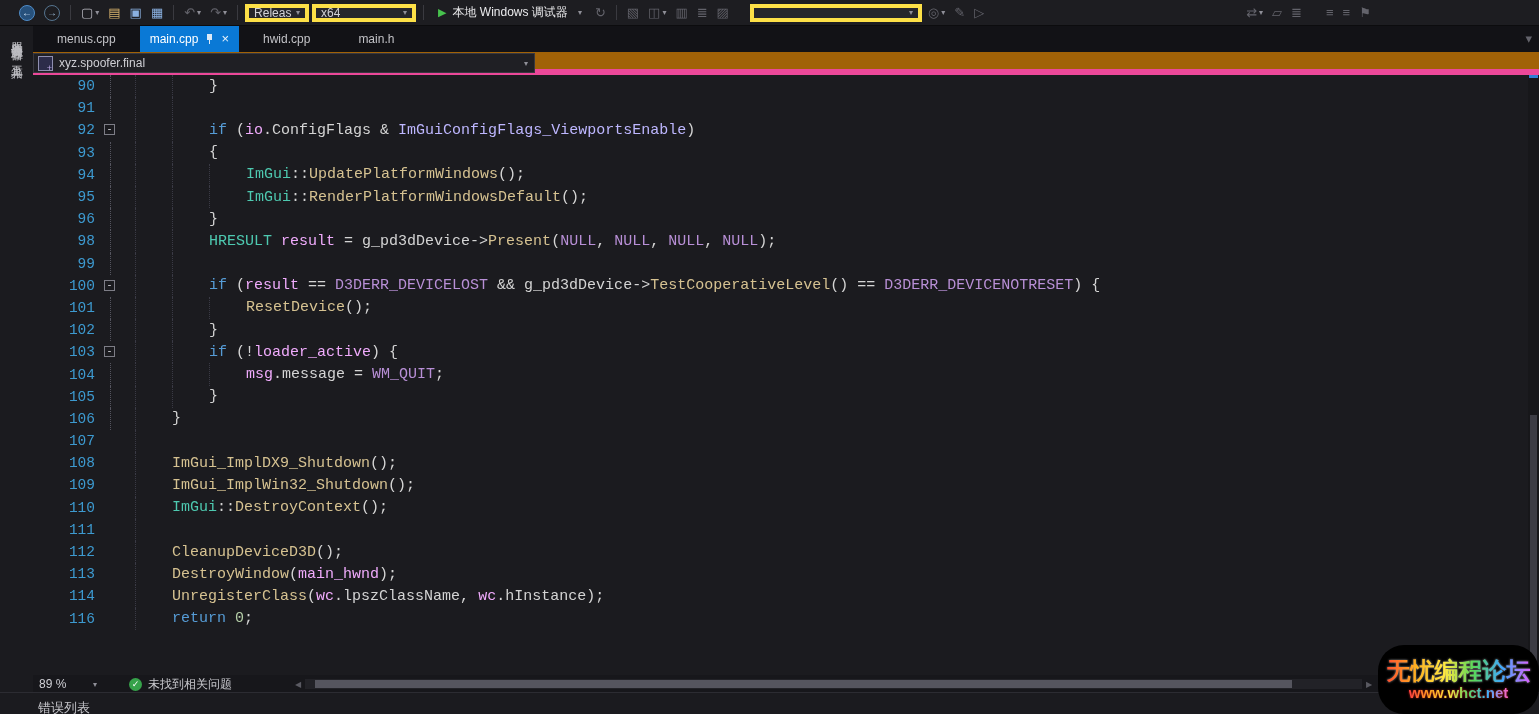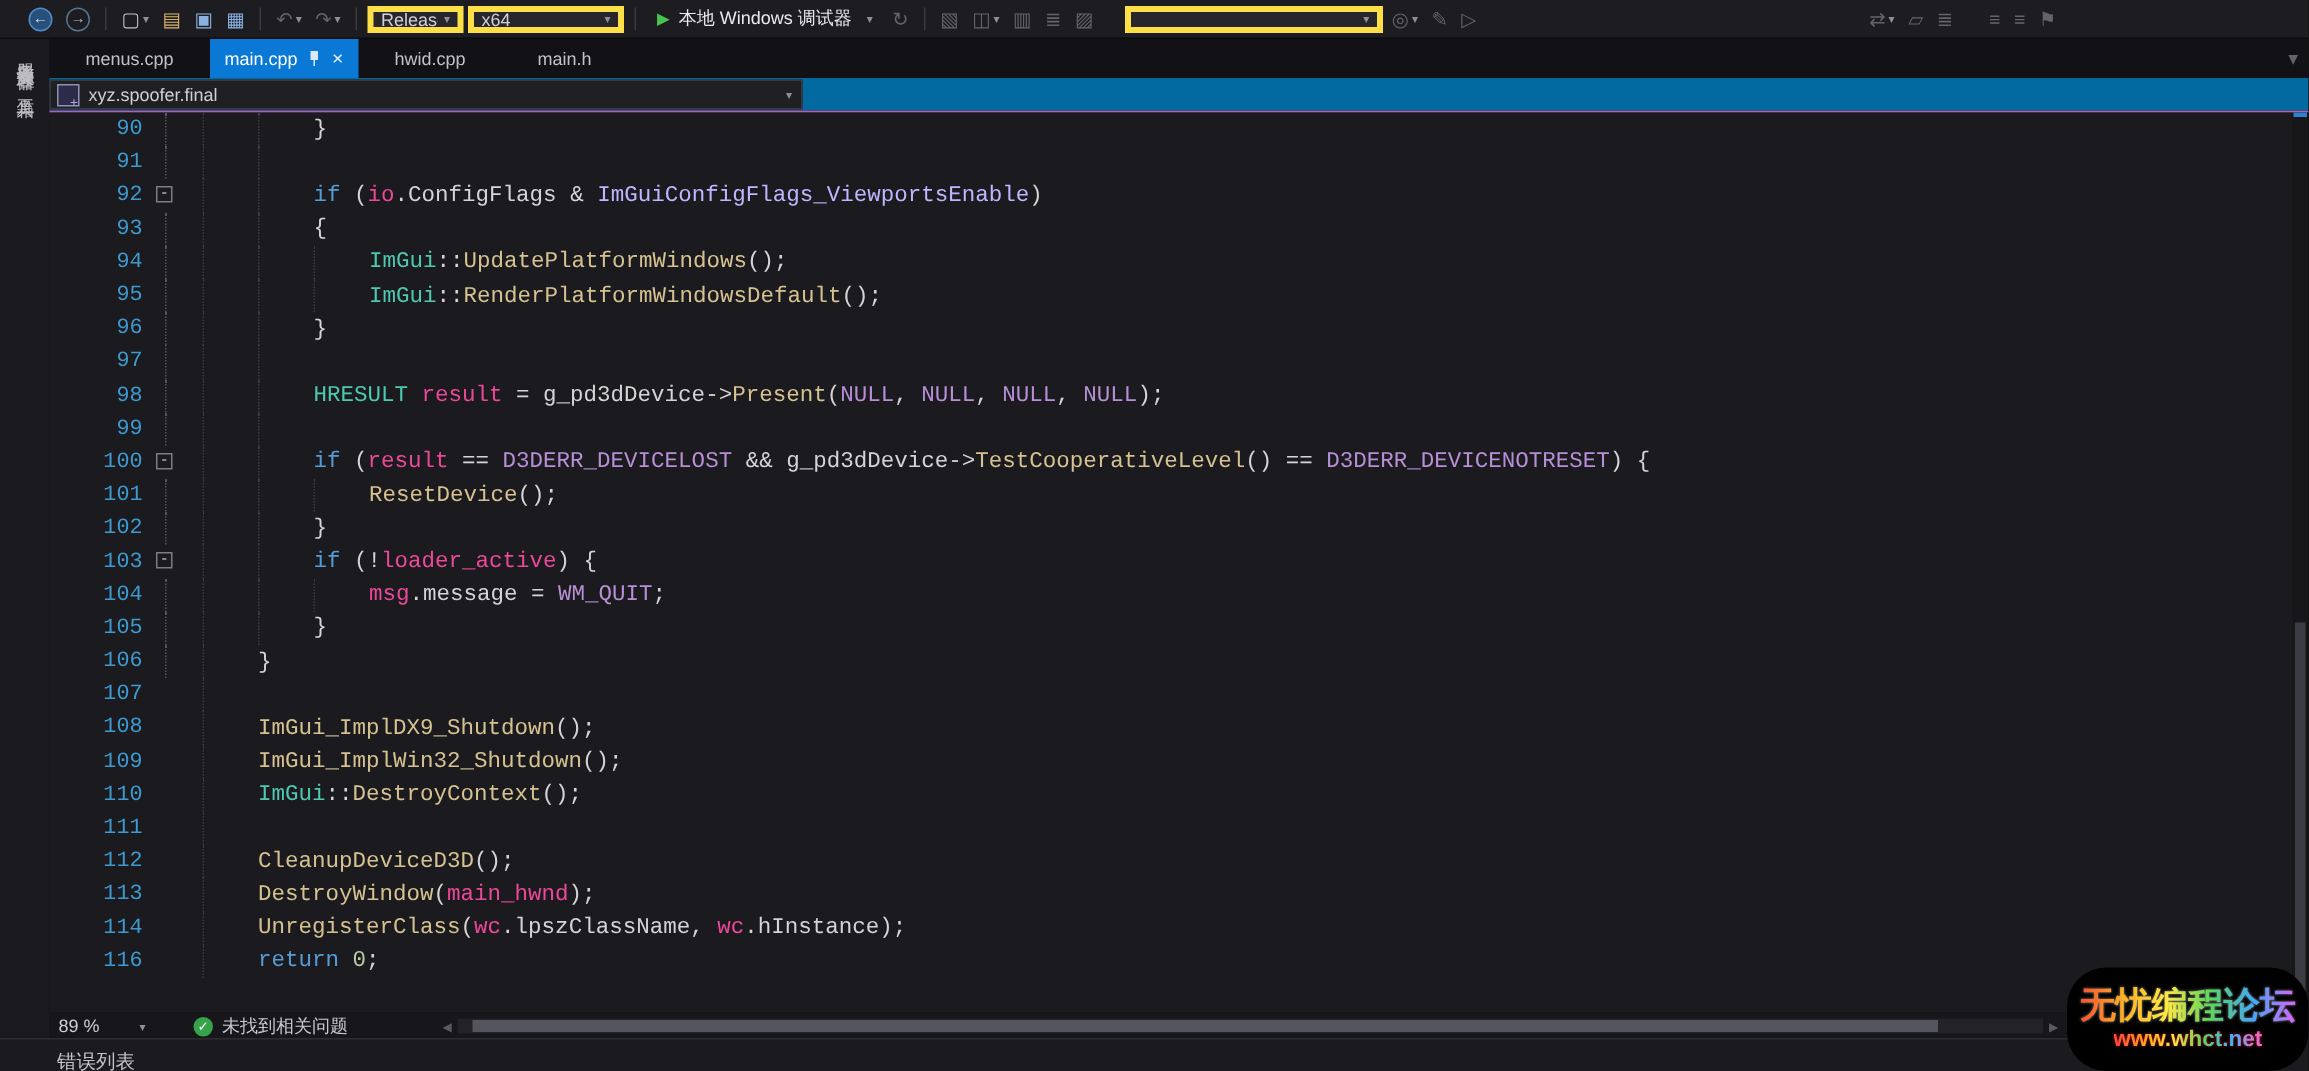--- a/index.html
+++ b/index.html
@@ -31,22 +31,22 @@
   .tab{display:flex;align-items:center;padding:0 24px;font-size:12px;color:#c2c2c6;cursor:default;}
   .tab.active{background:#0a79d6;color:#ffffff;padding:0 10px;gap:7px;}
   .tab .tlabel{white-space:nowrap;}
   .pin{position:relative;width:9px;height:12px;display:inline-block;}
   .pin::before{content:"";position:absolute;left:2px;top:1px;width:5px;height:6px;background:#dce9f6;}
   .pin::after{content:"";position:absolute;left:4px;top:7px;width:1px;height:4px;background:#dce9f6;}
   .tclose{font-size:13px;line-height:12px;color:#eaf3fb;}
   .tab-extra{display:flex;align-items:center;padding-right:4px;}
 
   
-  .navbar{position:absolute;left:33px;right:0;top:52px;height:23px;background:#0369a1;display:flex;gap:2px;
-          border-bottom:1px solid #ec4899;box-sizing:border-box;}
+  .navbar{position:absolute;left:33px;right:0;top:52px;height:23px;background:#a16207;display:flex;gap:2px;
+          border-bottom:6px solid #ec4899;box-sizing:border-box;}
   .nav-combo{height:20px;margin-top:1px;background:#1f1f24;border:1px solid #38383f;box-sizing:border-box;
              display:flex;align-items:center;font-size:12px;color:#cfcfd4;}
   .nav-left{width:502px;padding:0 6px 0 4px;}
   .nav-right{width:462px;padding:0 6px 0 22px;margin-top:24px;}
   .nav-text{flex:1;white-space:nowrap;overflow:hidden;}
   .proj-icon{width:13px;height:13px;margin-right:6px;flex:none;border:1px solid #8f8fb0;background:#2c2c4a;position:relative;}
   .proj-icon::before{content:"+";position:absolute;right:0px;bottom:-3px;font-size:9px;color:#b9a6e0;}
 
   
   .sidestrip{position:absolute;left:0;top:26px;bottom:21px;width:33px;background:#1b1b1f;display:flex;
@@ -57,21 +57,21 @@
   .editor{position:absolute;left:33px;top:75px;right:11px;bottom:39px;background:#1b1b1f;overflow:hidden;}
   .code-line{display:flex;height:22.2px;align-items:center;font-family:"Liberation Mono","DejaVu Sans Mono",monospace;
              font-size:15px;white-space:pre;}
   .ln{width:62px;flex:none;text-align:right;color:#3d9ad0;font-size:14.5px;}
   .gut{width:40px;flex:none;align-self:stretch;position:relative;}
   .gut .vline{position:absolute;left:15px;top:0;bottom:0;width:0;border-left:1px dotted #54545e;}
   .gut .fold{position:absolute;left:9px;top:5px;width:11px;height:11px;box-sizing:border-box;border:1px solid #7d7d86;
              background:#1b1b1f;color:#c9c9ce;font-size:10px;line-height:9px;text-align:center;}
   .gd{width:36px;flex:none;align-self:stretch;border-left:1px dotted #3a3a45;}
   .t-p{color:#d4d4d4;} .t-k{color:#569cd6;} .t-t{color:#4ec9b0;} .t-f{color:#d6c291;}
-  .t-m{color:#b88fd6;} .t-v{color:#ec4899;} .t-e{color:#beb7ff;} .t-n{color:#b5cea8;}
+  .t-m{color:#b88fd6;} .t-v{color:#f0abfc;} .t-e{color:#beb7ff;} .t-n{color:#b5cea8;}
 
   
   .vscroll{position:absolute;right:0;top:75px;bottom:21px;width:11px;background:#17171a;}
   .vmark{position:absolute;left:1px;right:1px;top:0;height:3px;background:#2f7fd4;}
   .vthumb{position:absolute;left:2px;right:2px;top:55%;height:42%;background:#3c3c44;}
 
   
   .bottombar{position:absolute;left:33px;right:11px;bottom:21px;height:18px;background:#17171b;
              display:flex;align-items:center;font-size:12px;}
   .zoom{width:58px;display:flex;align-items:center;justify-content:space-between;padding:0 6px;color:#cfcfd4;flex:none;}
@@ -247,21 +247,20 @@
 </div>
 
 <div class="editor">
     <div class="code-line"><div class="ln">90</div><div class="gut"><div class="vline"></div></div><div class="gd"></div><div class="gd"></div><span class="t-p">}</span></div>
     <div class="code-line"><div class="ln">91</div><div class="gut"><div class="vline"></div></div><div class="gd"></div><div class="gd"></div></div>
     <div class="code-line"><div class="ln">92</div><div class="gut"><div class="fold">-</div></div><div class="gd"></div><div class="gd"></div><span class="t-k">if </span><span class="t-p">(</span><span class="t-v">io</span><span class="t-p">.</span><span class="t-p">ConfigFlags</span><span class="t-p"> &amp; </span><span class="t-e">ImGuiConfigFlags_ViewportsEnable</span><span class="t-p">)</span></div>
     <div class="code-line"><div class="ln">93</div><div class="gut"><div class="vline"></div></div><div class="gd"></div><div class="gd"></div><span class="t-p">{</span></div>
     <div class="code-line"><div class="ln">94</div><div class="gut"><div class="vline"></div></div><div class="gd"></div><div class="gd"></div><div class="gd"></div><span class="t-t">ImGui</span><span class="t-p">::</span><span class="t-f">UpdatePlatformWindows</span><span class="t-p">();</span></div>
     <div class="code-line"><div class="ln">95</div><div class="gut"><div class="vline"></div></div><div class="gd"></div><div class="gd"></div><div class="gd"></div><span class="t-t">ImGui</span><span class="t-p">::</span><span class="t-f">RenderPlatformWindowsDefault</span><span class="t-p">();</span></div>
     <div class="code-line"><div class="ln">96</div><div class="gut"><div class="vline"></div></div><div class="gd"></div><div class="gd"></div><span class="t-p">}</span></div>
-    <div class="code-line"><div class="ln">97</div><div class="gut"><div class="vline"></div></div><div class="gd"></div><div class="gd"></div></div>
     <div class="code-line"><div class="ln">98</div><div class="gut"><div class="vline"></div></div><div class="gd"></div><div class="gd"></div><span class="t-t">HRESULT</span><span class="t-p"> </span><span class="t-v">result</span><span class="t-p"> = </span><span class="t-p">g_pd3dDevice</span><span class="t-p">-&gt;</span><span class="t-f">Present</span><span class="t-p">(</span><span class="t-m">NULL</span><span class="t-p">, </span><span class="t-m">NULL</span><span class="t-p">, </span><span class="t-m">NULL</span><span class="t-p">, </span><span class="t-m">NULL</span><span class="t-p">);</span></div>
     <div class="code-line"><div class="ln">99</div><div class="gut"><div class="vline"></div></div><div class="gd"></div><div class="gd"></div></div>
     <div class="code-line"><div class="ln">100</div><div class="gut"><div class="fold">-</div></div><div class="gd"></div><div class="gd"></div><span class="t-k">if </span><span class="t-p">(</span><span class="t-v">result</span><span class="t-p"> == </span><span class="t-m">D3DERR_DEVICELOST</span><span class="t-p"> &amp;&amp; </span><span class="t-p">g_pd3dDevice</span><span class="t-p">-&gt;</span><span class="t-f">TestCooperativeLevel</span><span class="t-p">() == </span><span class="t-m">D3DERR_DEVICENOTRESET</span><span class="t-p">) {</span></div>
     <div class="code-line"><div class="ln">101</div><div class="gut"><div class="vline"></div></div><div class="gd"></div><div class="gd"></div><div class="gd"></div><span class="t-f">ResetDevice</span><span class="t-p">();</span></div>
     <div class="code-line"><div class="ln">102</div><div class="gut"><div class="vline"></div></div><div class="gd"></div><div class="gd"></div><span class="t-p">}</span></div>
     <div class="code-line"><div class="ln">103</div><div class="gut"><div class="fold">-</div></div><div class="gd"></div><div class="gd"></div><span class="t-k">if </span><span class="t-p">(!</span><span class="t-v">loader_active</span><span class="t-p">) {</span></div>
     <div class="code-line"><div class="ln">104</div><div class="gut"><div class="vline"></div></div><div class="gd"></div><div class="gd"></div><div class="gd"></div><span class="t-v">msg</span><span class="t-p">.</span><span class="t-p">message</span><span class="t-p"> = </span><span class="t-m">WM_QUIT</span><span class="t-p">;</span></div>
     <div class="code-line"><div class="ln">105</div><div class="gut"><div class="vline"></div></div><div class="gd"></div><div class="gd"></div><span class="t-p">}</span></div>
     <div class="code-line"><div class="ln">106</div><div class="gut"><div class="vline"></div></div><div class="gd"></div><span class="t-p">}</span></div>
     <div class="code-line"><div class="ln">107</div><div class="gut"></div><div class="gd"></div></div>

